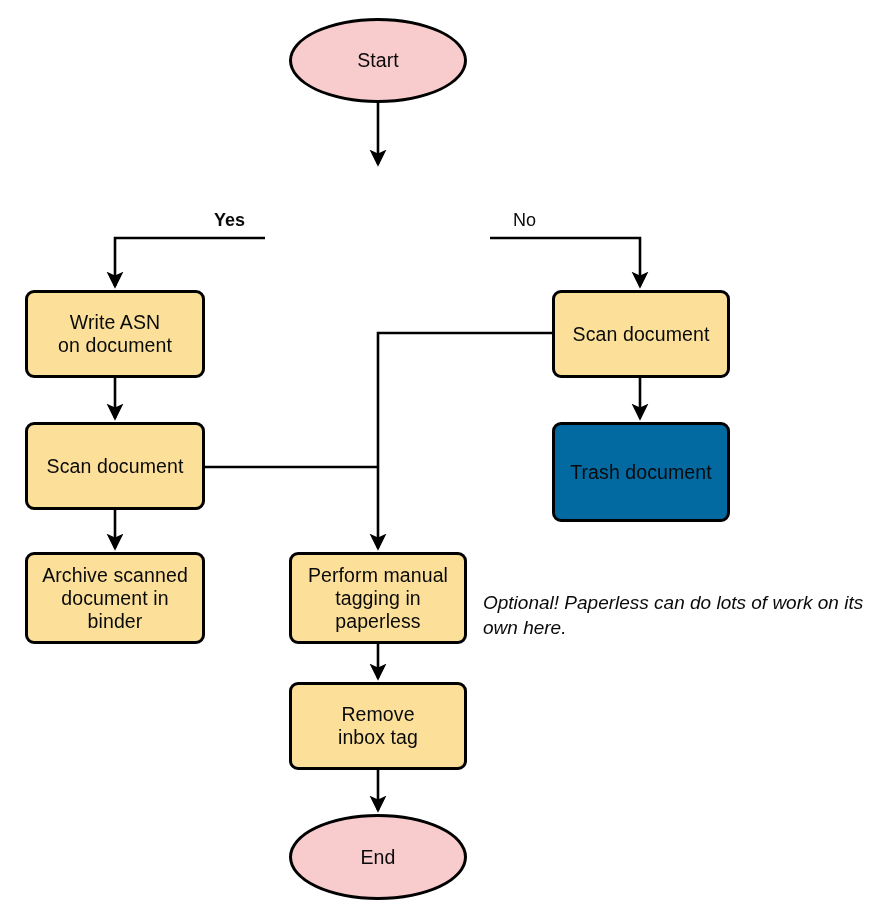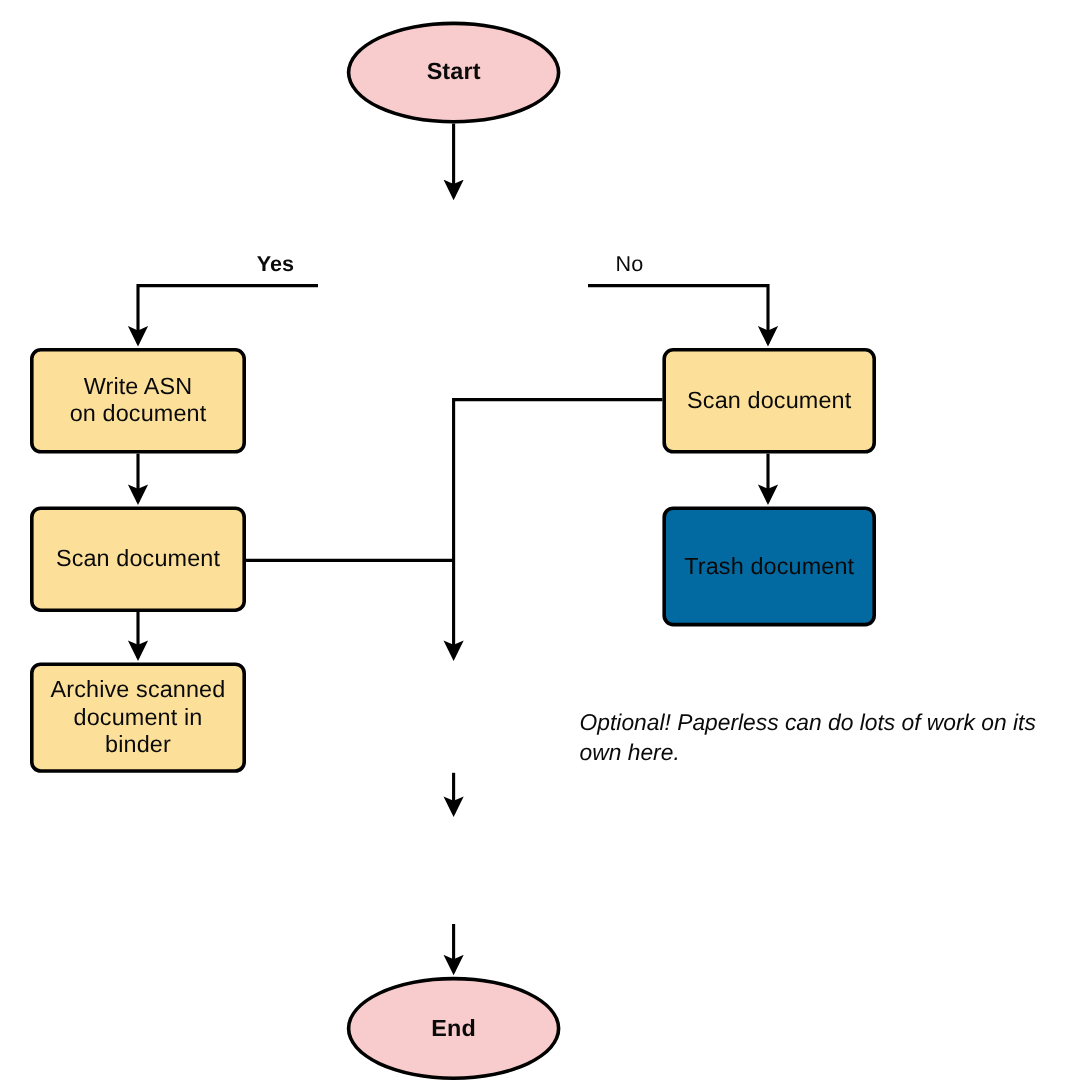--- a/index.html
+++ b/index.html
@@ -12,21 +12,20 @@
   svg#edges{position:absolute;left:0;top:0;width:888px;height:907px;overflow:visible;}
 
   .node{position:absolute;box-sizing:border-box;display:flex;align-items:center;justify-content:center;text-align:center;z-index:3;}
   .node .lbl{
     display:block;line-height:1.18;color:#0a0a0a;font-size:19.5px;
     letter-spacing:.1px;white-space:pre-line;padding:0 6px;
   }
   .terminator{
     border:3.5px solid #000;border-radius:50%;
     box-shadow:0 0 0 0 transparent;
-    font-weight:bold;
   }
   .process{
     border:3.5px solid #000;border-radius:9px;
   }
   .decision-wrap{position:absolute;z-index:3;}
   .decision-wrap svg{position:absolute;left:0;top:0;}
   .decision-wrap .lbl{
     position:absolute;left:0;top:0;width:100%;height:100%;
     display:flex;align-items:center;justify-content:center;
     font-size:19.5px;line-height:1.18;white-space:pre-line;color:#0a0a0a;text-align:center;
@@ -100,21 +99,30 @@
   </div>
 
   <div class="node process" style="left:552px;top:290px;width:178px;height:88px;background:#fce09a;">
     <span class="lbl">Scan document</span>
   </div>
 
   <div class="node process" style="left:552px;top:422px;width:178px;height:100px;background:#0369a1;text-align:right;">
     <span class="lbl">Trash document</span>
   </div>
 
+  <div class="node process" style="left:289px;top:552px;width:178px;height:92px;background:#fce09a;">
+    <span class="lbl">Perform manual
+tagging in
+paperless</span>
+  </div>
 
+  <div class="node process" style="left:289px;top:682px;width:178px;height:88px;background:#fce09a;">
+    <span class="lbl">Remove
+inbox tag</span>
+  </div>
 
   <div class="node terminator" style="left:289px;top:814px;width:178px;height:86px;background:#f8cccc;">
     <span class="lbl">End</span>
   </div>
 
   <div class="note" style="left:483px;top:590px;">Optional! Paperless can do lots of work on its own here.</div>
 
 </div>
 
 </body></html>

